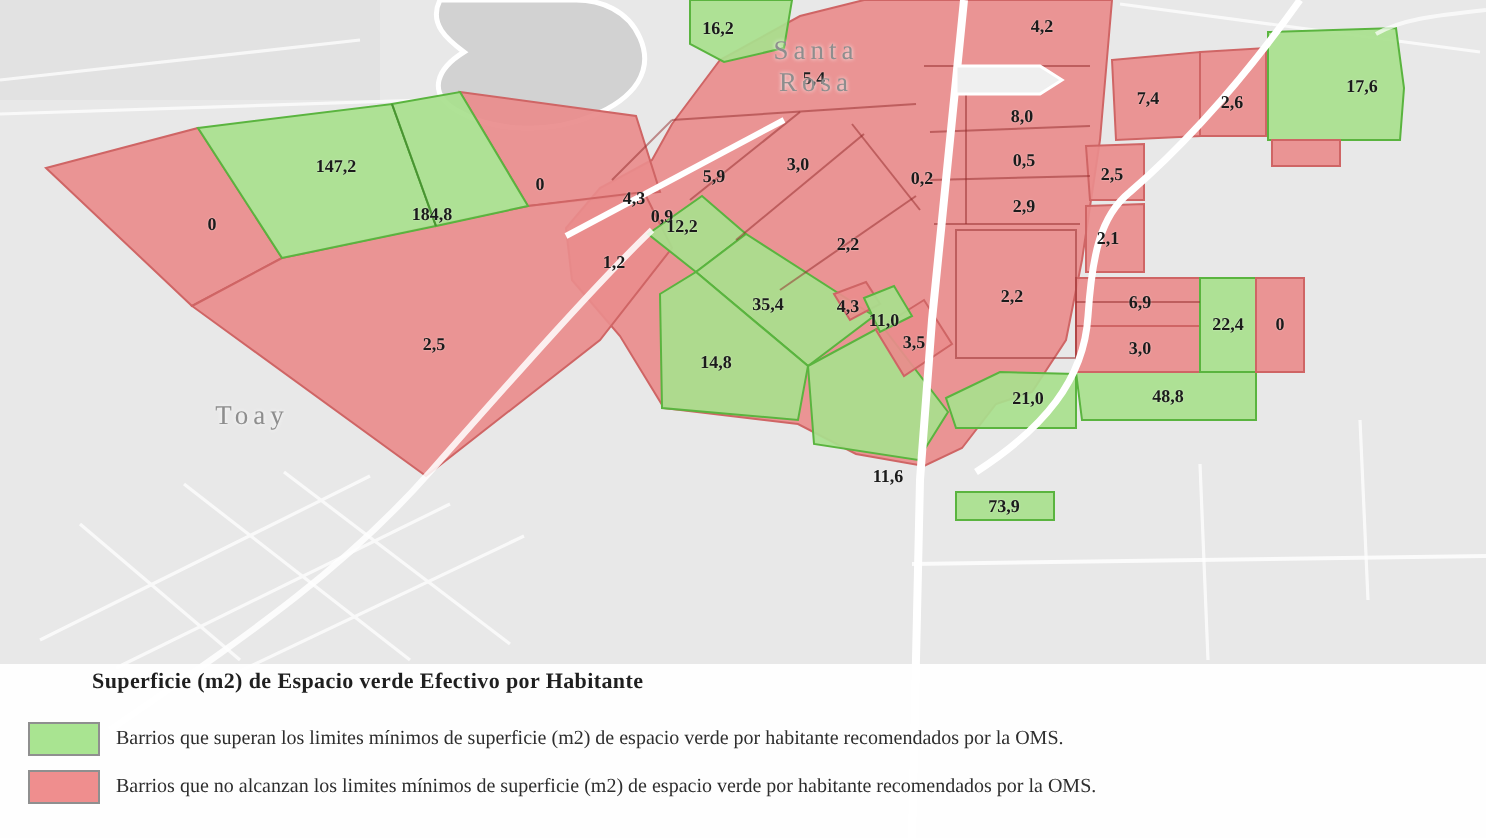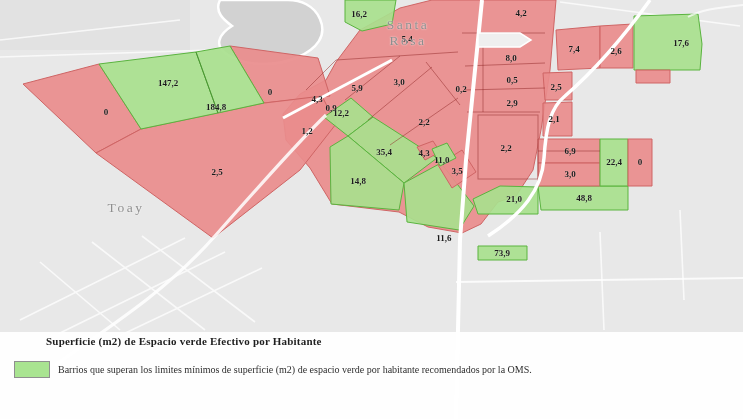--- a/index.html
+++ b/index.html
@@ -156,14 +156,18 @@
         <div>Toay</div>
       </div>
     </div>
 
   <div id="panel">
     <div id="map-title">Superficie (m2) de Espacio verde Efectivo por Habitante</div>
     <div class="legend-row r0">
       <div class="swatch" style="background: rgb(169, 228, 145);"></div>
       <div class="legend-text">Barrios que superan los limites mínimos de superficie (m2) de espacio verde por habitante recomendados por la OMS.</div>
     </div>
+    <div class="legend-row r1">
+      <div class="swatch" style="background: rgb(239, 142, 142);"></div>
+      <div class="legend-text">Barrios que no alcanzan los limites mínimos de superficie (m2) de espacio verde por habitante recomendados por la OMS.</div>
+    </div>
   </div>
 </div>
 
 </body></html>

